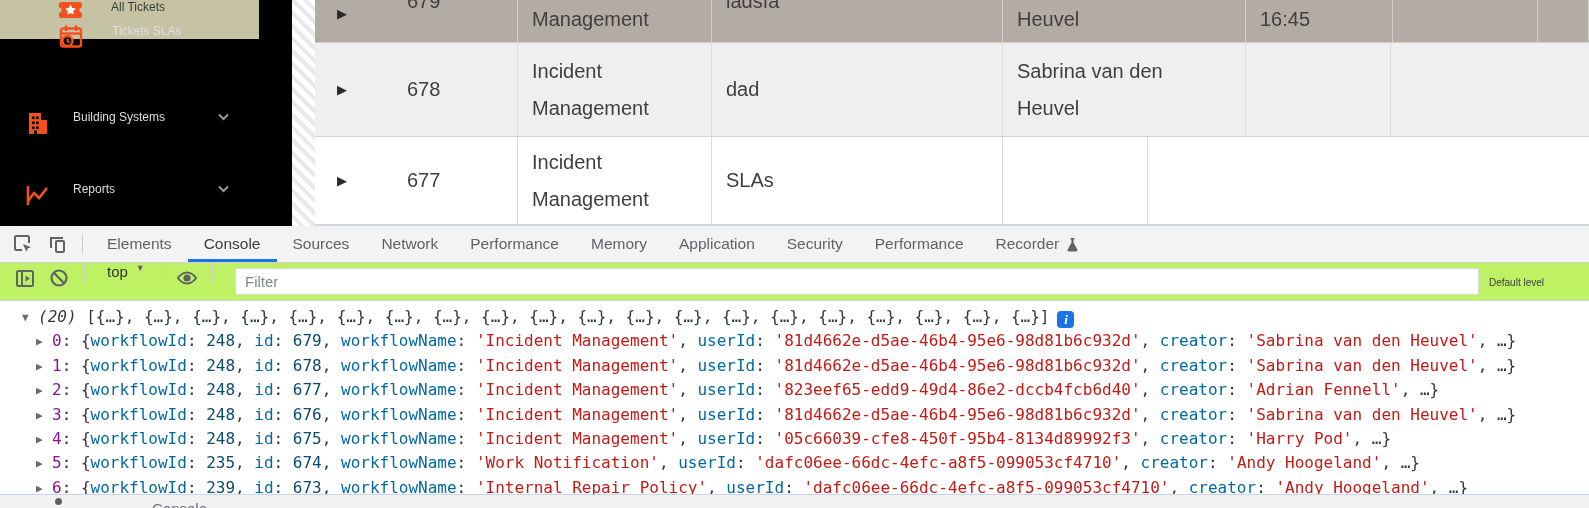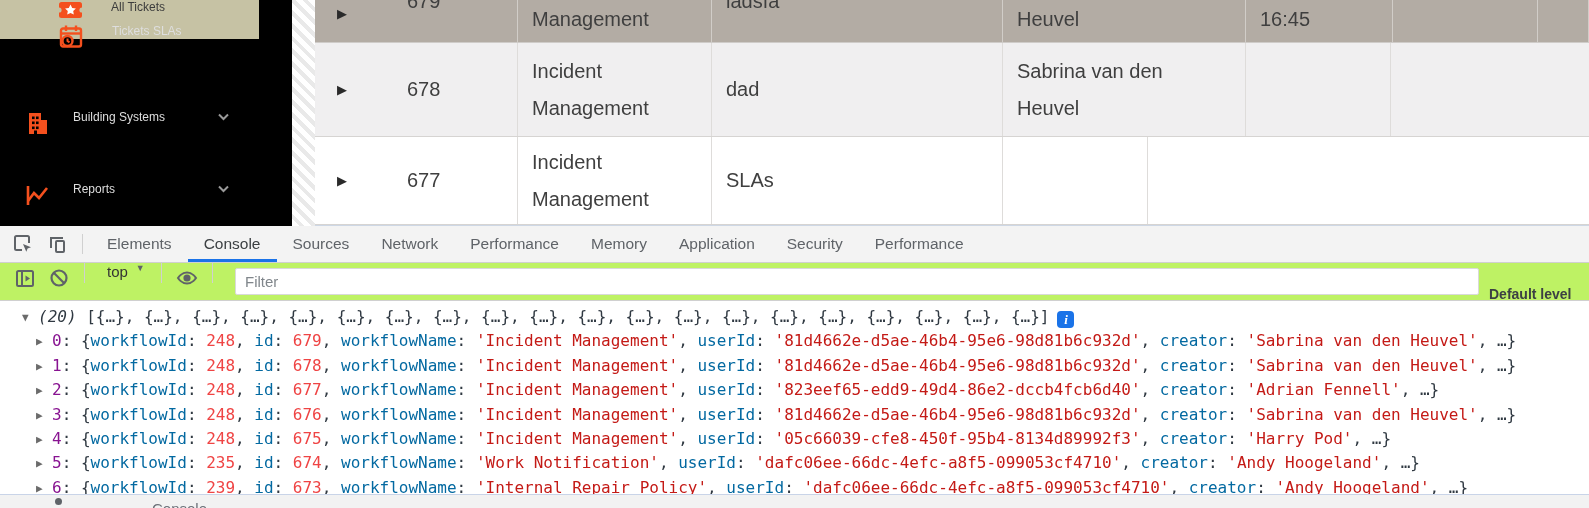--- a/index.html
+++ b/index.html
@@ -66,35 +66,35 @@
   .flask { margin-left:7px; display:flex; }
 
   .dt-toolbar { position:relative; height:38px; background:#bef264; border-bottom:1px solid #d0d0d0;
                 display:flex; align-items:flex-start; color:#5f6368; }
   .ctx-label { font-size:15px; color:#333; margin-left:14px; }
   .caret-down { font-size:9px; color:#5f6368; margin-left:8px; }
   .filter-input { position:absolute; left:235px; top:5px; width:1244px; height:27px;
                   border:1px solid #d9d9d9; border-radius:2px; background:#fff;
                   font-size:15px; padding-left:9px; color:#333; font-family:"Liberation Sans",sans-serif; }
   .filter-input::placeholder { color:#80868b; }
-  .level-label { position:absolute; left:1489px; top:12px; height:38px; display:flex; align-items:center;
-                 font-size:14px; color:#3c4043; white-space:nowrap;font-weight:bold; }
+  .level-label { position:absolute; left:1489px; top:0; height:38px; display:flex; align-items:center;
+                 font-size:10px; color:#3c4043; white-space:nowrap; }
 
   
   .console-out { position:relative; height:193px; overflow:hidden; background:#fff; padding-top:4px;
                  font-family:"DejaVu Sans Mono", monospace; font-size:16px; line-height:24.4px;
                  color:#303942; white-space:nowrap; }
   .c-row { padding-left:52px; position:relative; }
   .c-row .tri { position:absolute; left:36px; top:1px; font-size:11px; color:#6b6b6b; cursor:pointer; }
   .c-head { padding-left:38px; }
   .c-head .tri { left:22px; }
   .c-head em { font-style:italic; }
   .idx { color:#881391; }
   .key { color:#0369a1; }
-  .num { color:#ef4444; }
+  .num { color:#0c4a6e; }
   .str { color:#c41a16; }
   .pn  { color:#303942; }
   .i-badge { display:inline-block; width:17px; height:17px; background:#1a73e8; border-radius:4px;
              color:#fff; font-family:"Liberation Serif",serif; font-style:italic; font-weight:bold;
              font-size:13px; text-align:center; line-height:17px; vertical-align:-2px; margin-left:8px; cursor:pointer; }
 
   .dt-footer { position:relative; height:14px; background:#f2f2f2; border-top:1px solid #c9d4e8; overflow:hidden; }
   .f-dot { position:absolute; left:55px; top:3px; width:7px; height:7px; border-radius:50%; background:#5f6368; }
   .f-text { position:absolute; left:152px; top:5px; font-size:15px; color:#6b7078; }
 </style>
@@ -246,20 +246,25 @@
     <div class="dt-tabs" id="dt-tabs">
         <div class="dt-tab">Elements</div>
         <div class="dt-tab active">Console</div>
         <div class="dt-tab">Sources</div>
         <div class="dt-tab">Network</div>
         <div class="dt-tab">Performance</div>
         <div class="dt-tab">Memory</div>
         <div class="dt-tab">Application</div>
         <div class="dt-tab">Security</div>
         <div class="dt-tab">Performance</div>
+        <div class="dt-tab">Recorder<span class="flask">
+            <svg width="13" height="15" viewBox="0 0 13 15">
+              <path d="M4.5 1h4v1.5h-1v3l3.8 7c.5 1-.2 2-1.3 2H3c-1.1 0-1.8-1-1.3-2l3.8-7v-3h-1z" fill="#5f6368"></path>
+            </svg>
+          </span></div>
       </div>
   </div>
 
   <div class="dt-toolbar">
     <div class="dt-icbtn" style="margin-left:8px;">
       <svg width="20" height="19" viewBox="0 0 20 19" fill="none" stroke="#5f6368" stroke-width="2">
           <rect x="2" y="2" width="16" height="15" rx="1.5"></rect>
           <line x1="7" y1="2" x2="7" y2="17"></line>
           <path d="M10.5 6.5l4.5 3-4.5 3z" fill="#5f6368" stroke="none"></path>
         </svg>

